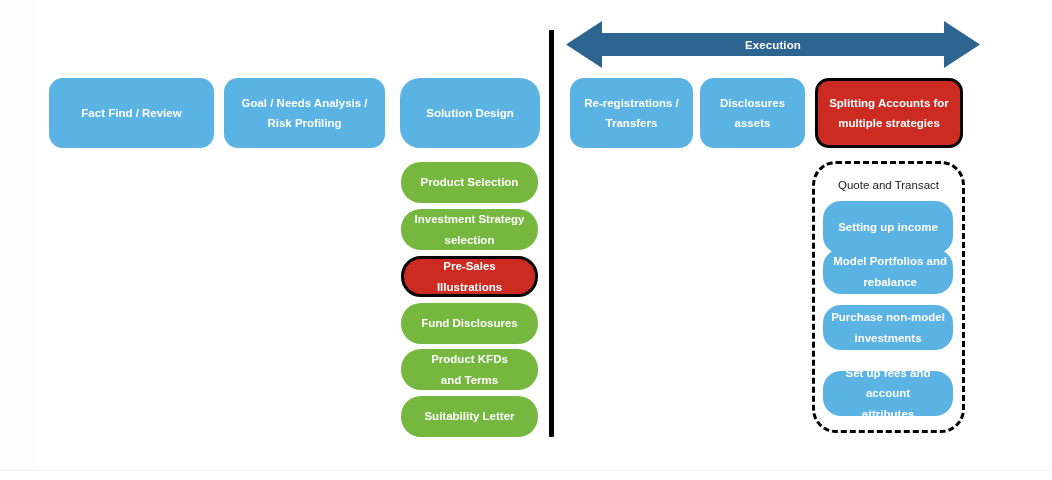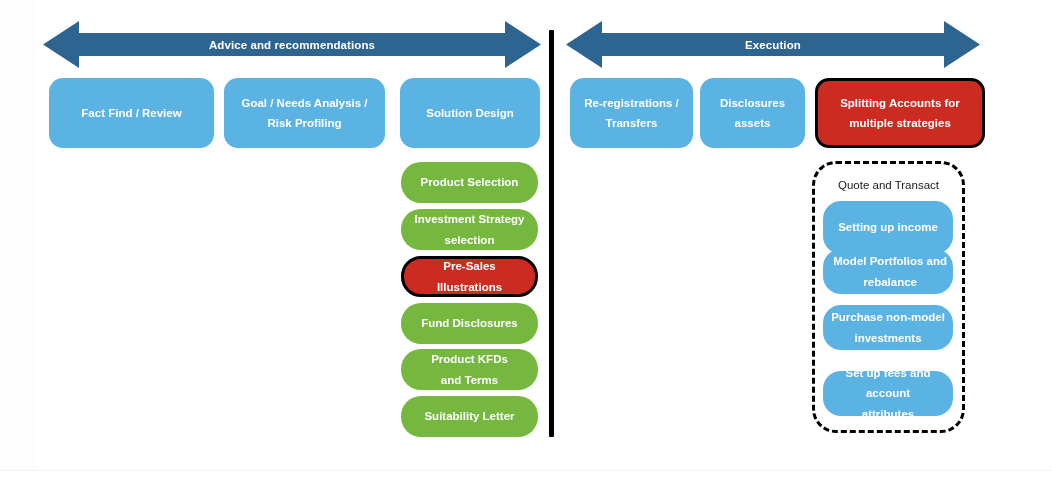--- a/index.html
+++ b/index.html
@@ -115,37 +115,31 @@
   }
 </style>
 </head>
 <body>
 
 <div id="canvas">
 
   <div class="page-rule-left"></div>
   <div class="page-rule"></div>
 
-  <div class="arrow-band" style="left:43px; top:20px; width:498px; height:49px;">
-    <svg width="498" height="49" viewBox="0 0 498 49">
-      <polygon points="0,24.5 36,1 36,13 462,13 462,1 498,24.5 462,48 462,36 36,36 36,48" fill="#2E6490"></polygon>
-    </svg>
-    <div class="arrow-label">Advice and recommendations</div>
-  </div>
 
   <div class="box box-blue stage-box" style="left:49px; top:78px; width:165px; height:70px;">
     <span>Fact Find / Review</span>
   </div>
 
   <div class="box box-blue stage-box" style="left:224px; top:78px; width:161px; height:70px; white-space:pre-line;">
     <span>Goal / Needs Analysis /
 Risk Profiling</span>
   </div>
 
-  <div class="box box-blue stage-box" style="left:400px; top:78px; width:140px; height:70px;">
+  <div class="box box-blue stage-box" style="left:400px; top:78px; width:140px; height:70px;border-radius:20px;">
     <span>Solution Design</span>
   </div>
 
   <div class="box box-green pill-box" style="left:401px; top:162px; width:137px; height:41px;">
     <span>Product Selection</span>
   </div>
 
   <div class="box box-green pill-box" style="left:401px; top:209px; width:137px; height:41px; white-space:pre-line;">
     <span>Investment Strategy
 selection</span>
@@ -181,21 +175,21 @@
   <div class="box box-blue stage-box" style="left:570px; top:78px; width:123px; height:70px; white-space:pre-line;">
     <span>Re-registrations /
 Transfers</span>
   </div>
 
   <div class="box box-blue stage-box" style="left:700px; top:78px; width:105px; height:70px; white-space:pre-line;">
     <span>Disclosures
 assets</span>
   </div>
 
-  <div class="box box-red stage-box" style="left:815px; top:78px; width:170px; height:70px; white-space:pre-line;">
+  <div class="box box-red stage-box" style="left:815px; top:78px; width:148px; height:70px; white-space:pre-line;">
     <span>Splitting Accounts for
 multiple strategies</span>
   </div>
 
   <div class="dashed-group" style="left:812px; top:161px; width:153px; height:272px;"></div>
 
   <div class="group-title" style="left:812px; top:179px; width:153px;">Quote and Transact</div>
 
   <div class="box box-blue sub-box" style="left:823px; top:201px; width:130px; height:53px;">
     <span>Setting up income</span>

